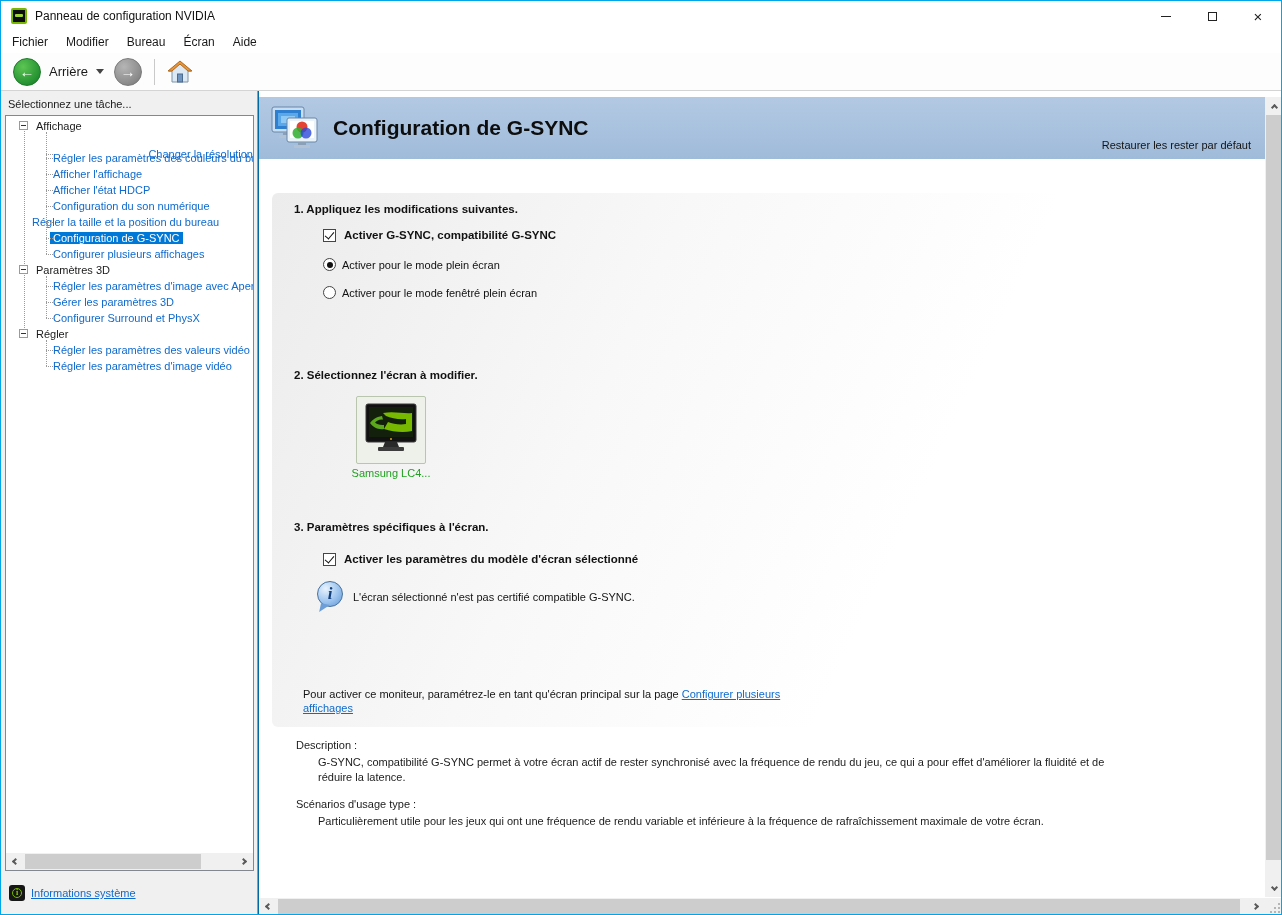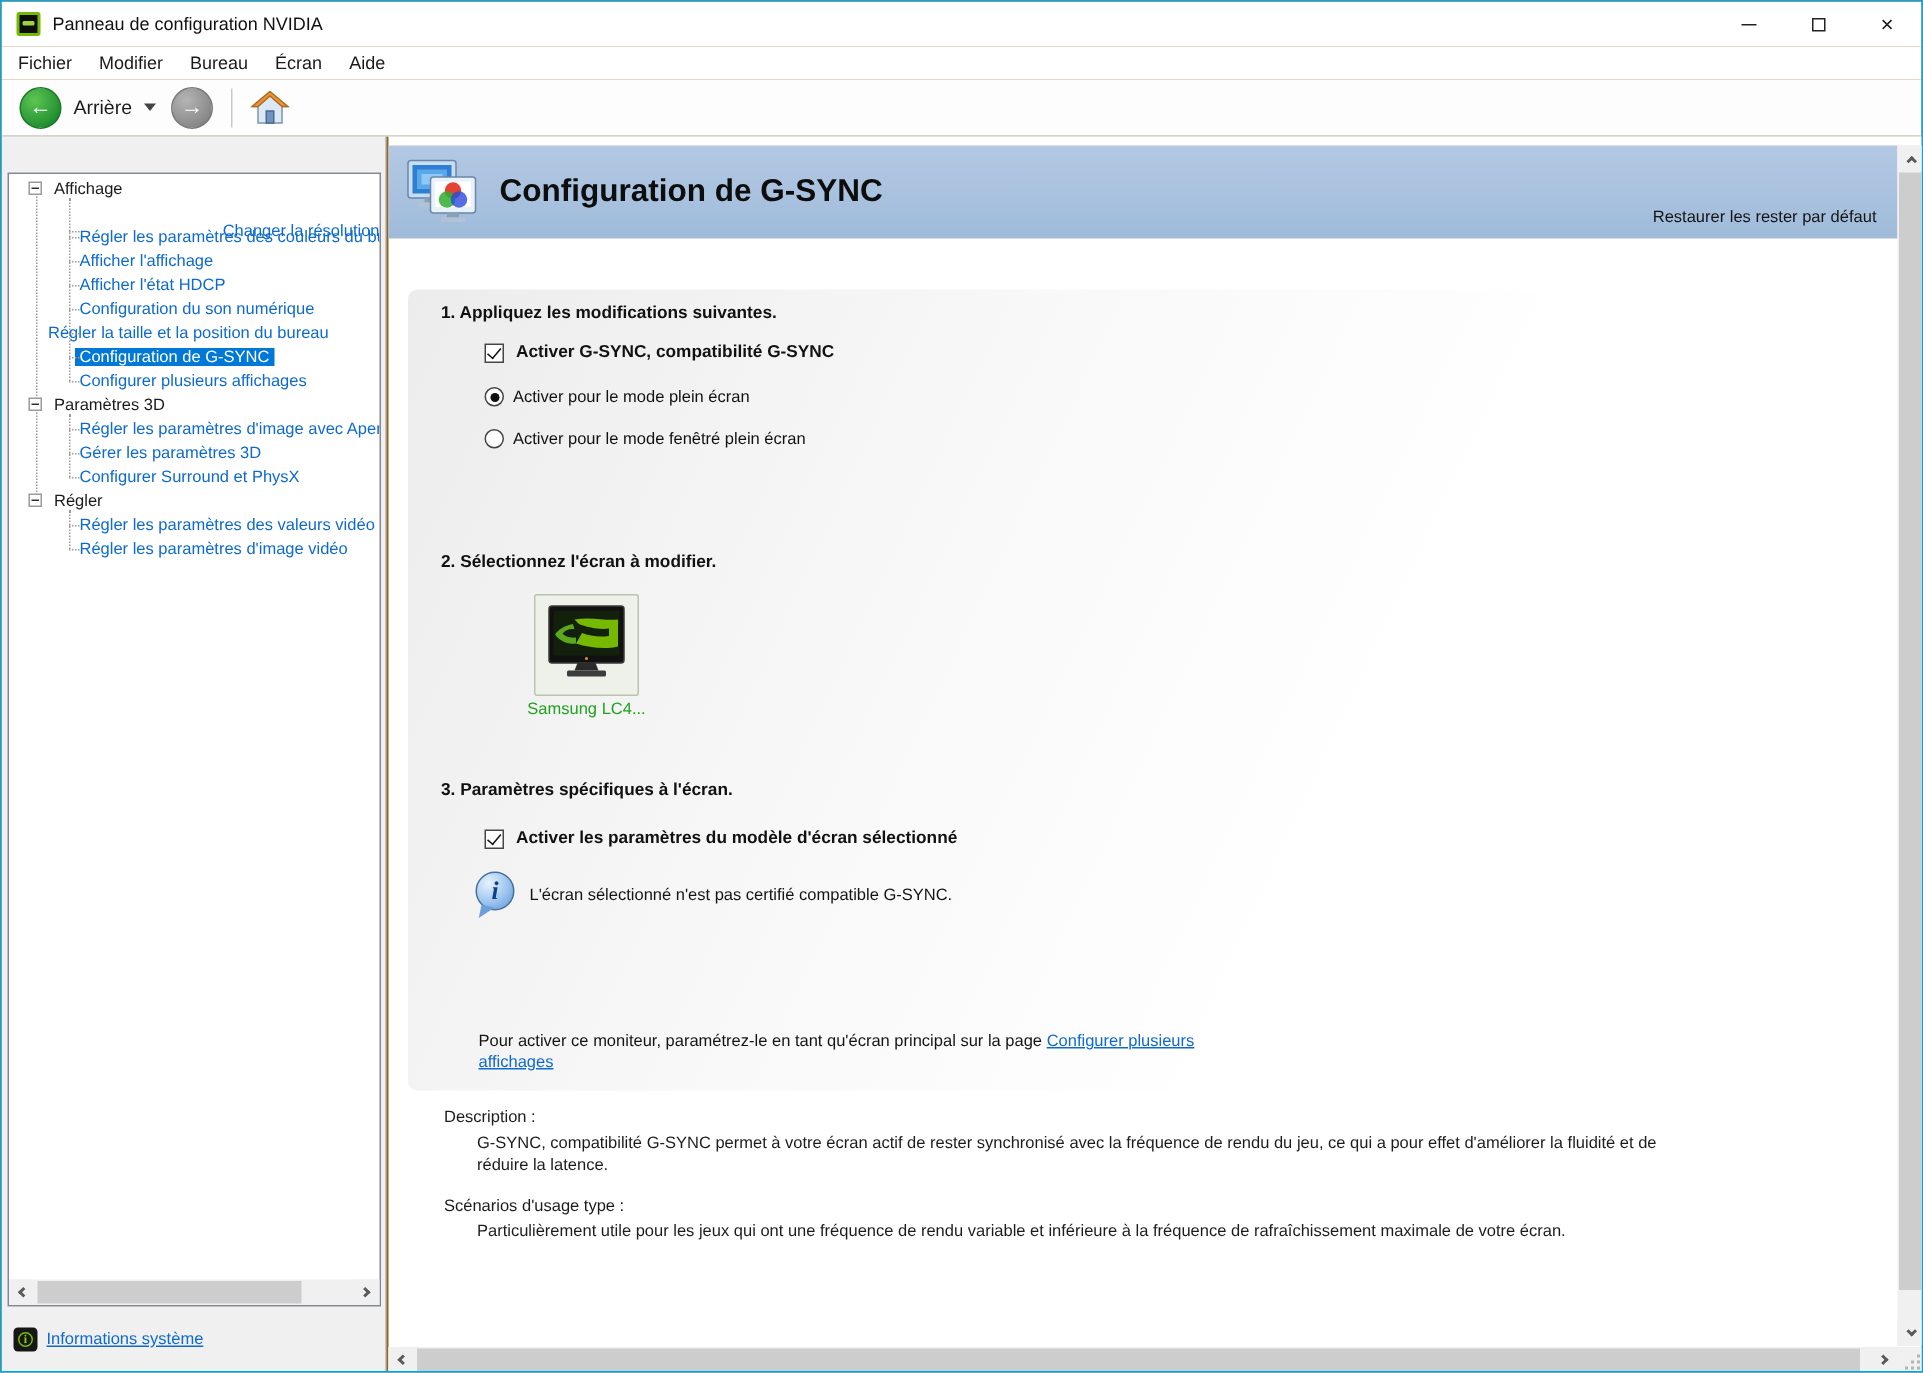--- a/index.html
+++ b/index.html
@@ -1,18 +1,18 @@
 <!DOCTYPE html>
 <html><head>
 <meta charset="utf-8">
 <style>
   * { margin:0; padding:0; box-sizing:border-box; }
   html,body { width:1282px; height:915px; }
   body { font-family:"Liberation Sans", sans-serif; background:#fff; }
-  #app { position:relative; width:1282px; height:915px; border:1px solid #00a6e8; background:#a16207; overflow:hidden; }
+  #app { position:relative; width:1282px; height:915px; border:1px solid #00a6e8; background:#0369a1; overflow:hidden; }
 
   
   .titlebar { position:absolute; left:0; top:0; width:100%; height:30px; background:#fff; display:flex; align-items:center; }
   .app-icon { width:16px; height:16px; margin:0 8px 0 10px; background:#0d0d0d; border:2px solid #76b900; border-radius:2px; position:relative; }
   .app-icon::after { content:""; position:absolute; left:2px; top:4px; width:8px; height:3px; background:#9ed43a; border-radius:1px; }
   .title-text { font-size:12px; color:#111; }
   .win-controls { margin-left:auto; display:flex; height:30px; }
   .win-btn { width:46px; height:30px; display:flex; align-items:center; justify-content:center; color:#222; }
   .glyph-min { width:10px; height:1px; background:#222; }
   .glyph-max { width:9px; height:9px; border:1px solid #222; }
@@ -80,21 +80,21 @@
   .monitor-label { position:absolute; left:62px; top:376px; width:140px; text-align:center; font-size:11px; color:#21a121; }
 
   .info-balloon { position:absolute; left:58px; top:490px; width:26px; height:26px; border-radius:50%;
     background:radial-gradient(circle at 32% 28%, #e8f3fd, #9cc4ee 55%, #5d94d6); border:1px solid #46719f;
     color:#123f7d; font-family:"Liberation Serif",serif; font-weight:bold; font-style:italic; font-size:17px;
     display:flex; align-items:center; justify-content:center; }
   .info-balloon::after { content:""; position:absolute; left:2px; bottom:-7px; width:0; height:0;
     border-left:9px solid #6d9ed8; border-bottom:9px solid transparent; transform:rotate(12deg); }
   .info-text { position:absolute; left:94px; top:500px; font-size:11px; color:#141414; }
 
-  .note { position:absolute; left:60px; top:596px; width:516px; font-size:11px; color:#141414; line-height:14px; }
+  .note { position:absolute; left:44px; top:596px; width:516px; font-size:11px; color:#141414; line-height:14px; }
   .note a { color:#0f6acd; text-decoration:underline; }
 
   .desc-label { position:absolute; font-size:11px; color:#1c1c1c; }
   .desc-text { position:absolute; font-size:11px; color:#1c1c1c; line-height:15px; width:800px; }
 
   .main-vscroll { position:absolute; left:1006px; top:6px; width:18px; height:800px; background:#f0f0f0; }
   .main-hscroll { position:absolute; left:0px; top:807px; width:1006px; height:17px; background:#f0f0f0; }
   .corner { position:absolute; left:1006px; top:807px; width:18px; height:18px; background:#f0f0f0; }
   .grip { position:absolute; right:3px; bottom:3px; width:2px; height:2px; background:#b5b5b5;
     box-shadow:-4px 0 #b5b5b5, 0 -4px #b5b5b5, -4px -4px #b5b5b5, -8px 0 #b5b5b5, 0 -8px #b5b5b5; }
@@ -139,20 +139,21 @@
       </div>
     <div class="tb-sep"></div>
     <svg width="26" height="24" viewBox="0 0 26 24">
       <polygon points="13,2 24,11 21,11 21,22 5,22 5,11 2,11" fill="#dce9f5" stroke="#7f93a8" stroke-width="1"></polygon>
       <polygon points="13,1 25,11 21,11 13,4 5,11 1,11" fill="#e8953a" stroke="#b06a1f" stroke-width="1"></polygon>
       <rect x="10.5" y="14" width="5" height="8" fill="#6f94c0" stroke="#4a6a90" stroke-width="1"></rect>
     </svg>
   </div>
 
   <div class="sidebar">
+    <div class="sidebar-header">Sélectionnez une tâche...</div>
     <div class="treebox">
       <div class="dotline" style="left:18px; top:12px; height:206px;"></div>
       <div class="dotline" style="left:40px; top:16px; height:122px;"></div>
       <div class="dotline" style="left:40px; top:160px; height:42px;"></div>
       <div class="dotline" style="left:40px; top:224px; height:26px;"></div>
 
       <div class="t-row t-parent" style="top:2px;"><span class="minus-box"></span><span>Affichage</span></div>
       <div class="t-row t-child" style="top:30px;text-align:right;"><span>Changer la résolution</span></div>
       <div class="t-row t-child" style="top:34px;"><span>Régler les paramètres des couleurs du bure</span></div>
       <div class="t-row t-child" style="top:50px;"><span>Afficher l'affichage</span></div>

